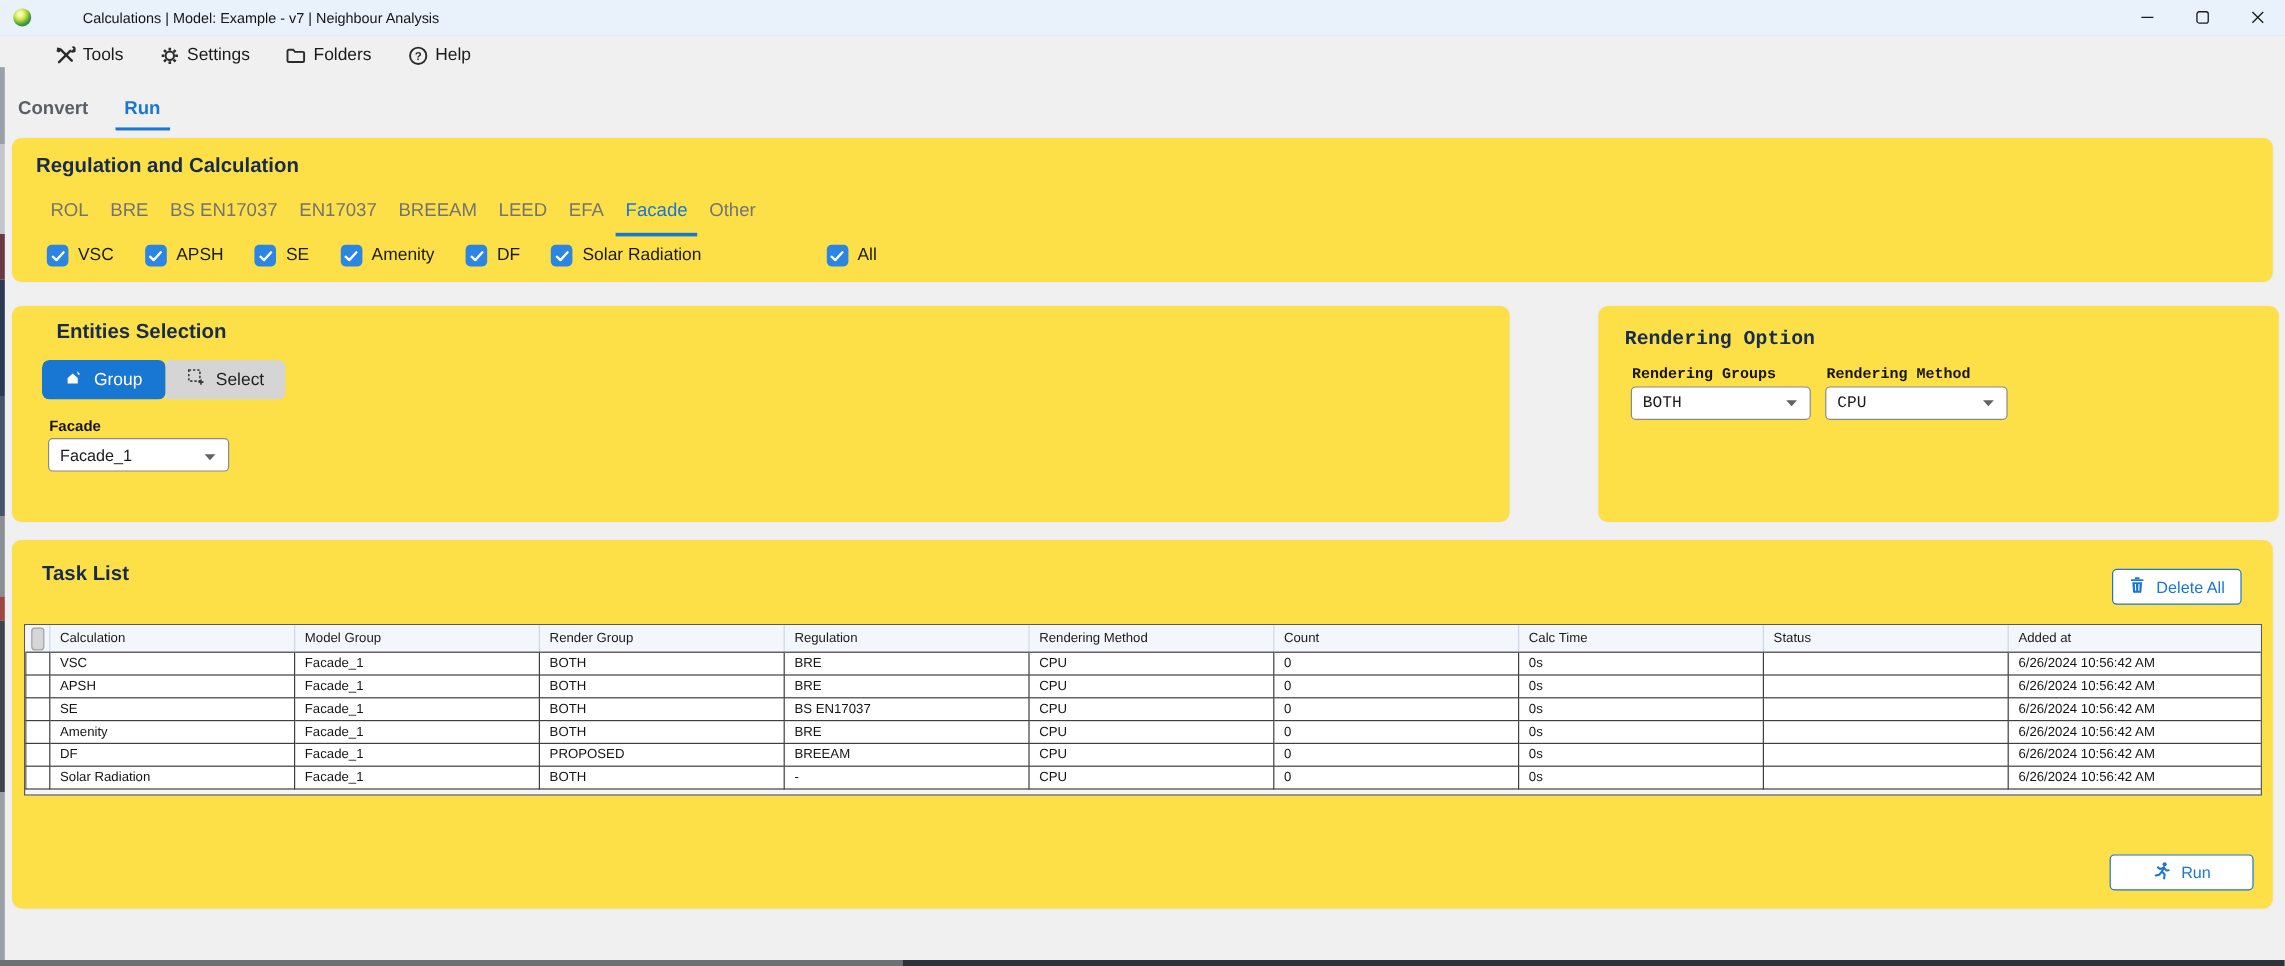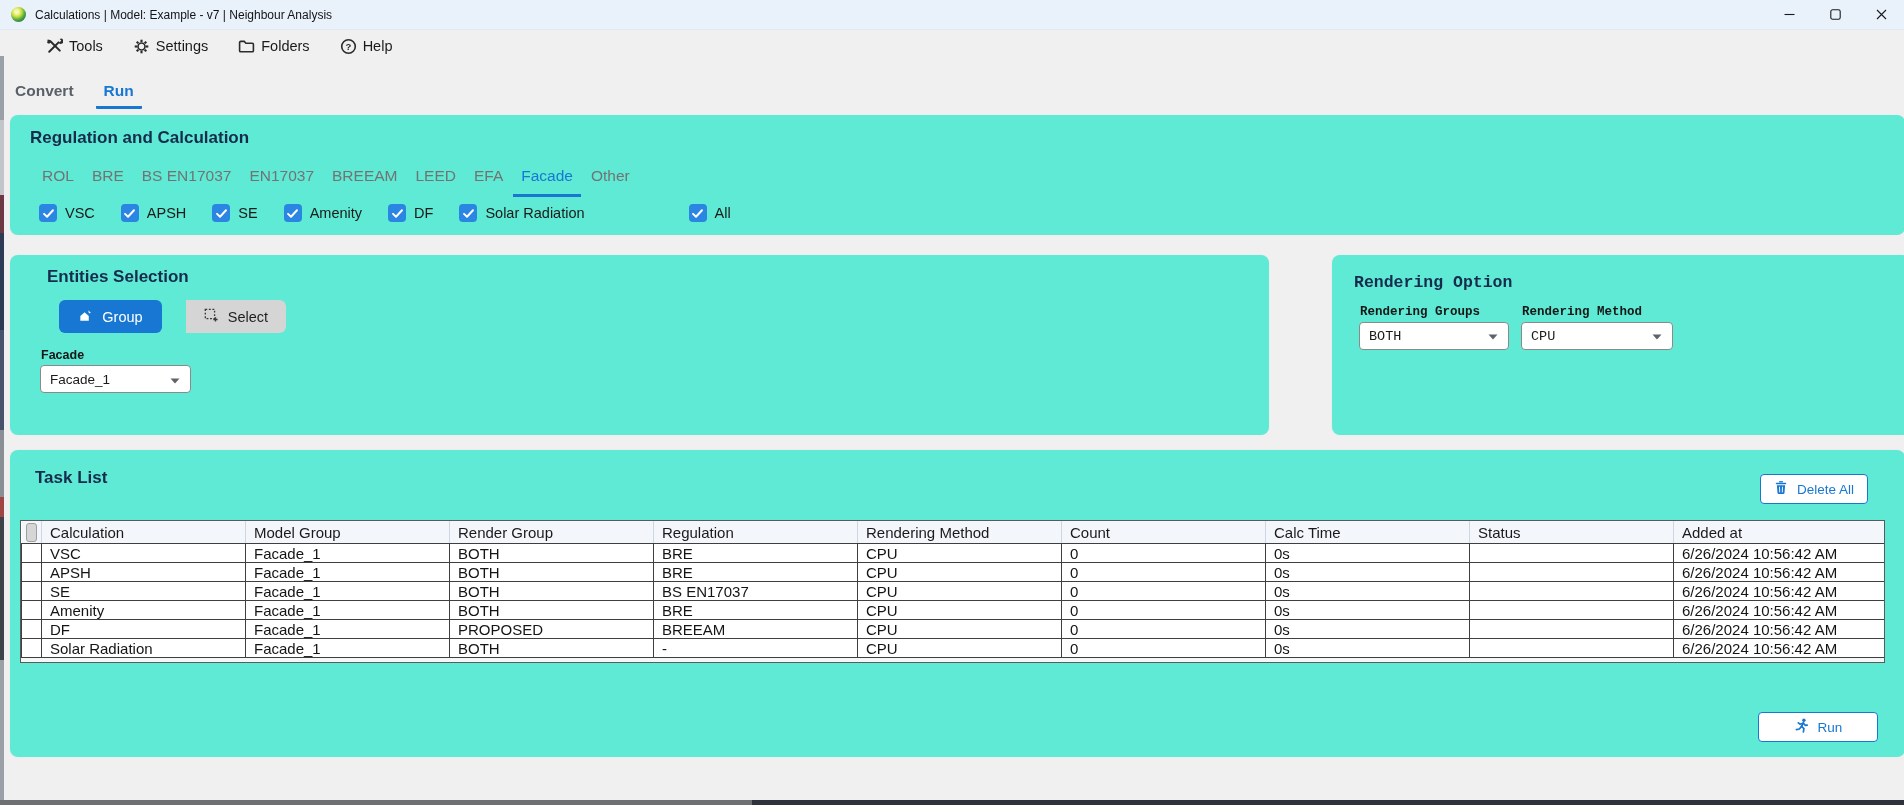--- a/index.html
+++ b/index.html
@@ -4,68 +4,68 @@
 <style>
   html,body{margin:0;padding:0;}
   body{
     width:1904px;height:805px;position:relative;overflow:hidden;
     background:#f0f0f0;
     font-family:"Liberation Sans", sans-serif;
     color:#1f1f1f;
   }
   
   .titlebar{position:absolute;left:0;top:0;width:1904px;height:30px;background:#e9f1fb;
-    display:flex;align-items:center;border-bottom:1px solid #e2e9f2;box-sizing:border-box;}
+    display:flex;align-items:center;border-bottom:1px solid #e2e9f2;box-sizing:border-box;gap:34px;}
   .app-icon{width:15px;height:15px;border-radius:50%;margin-left:11px;
     background:radial-gradient(circle at 38% 32%, #f4f8b0 0 14%, #cde23e 34%, #43a044 62%, #14602f 100%);}
   .win-title{margin-left:9px;font-size:12px;color:#141414;}
   .win-controls{margin-left:auto;display:flex;height:100%;}
   .winbtn{width:46px;height:100%;display:flex;align-items:center;justify-content:center;}
   
   .menubar{position:absolute;left:0;top:30px;width:1548px;height:32px;display:flex;align-items:center;
     padding-left:46px;gap:30px;box-sizing:border-box;}
   .menu-item{display:flex;align-items:center;gap:6px;font-size:14.5px;color:#1a1a1a;}
   .menu-item svg{display:block;}
   
   .tabbar{position:absolute;left:0;top:62px;width:1904px;height:53px;display:flex;align-items:flex-start;
     padding-left:7px;gap:14px;box-sizing:border-box;}
   .tab{font-size:15.5px;font-weight:bold;color:#5a6068;padding:20px 8px 6px 8px;}
   .tab.active{color:#1877d2;border-bottom:3px solid #1877d2;border-radius:0 0 1px 1px;}
   
-  .card{position:absolute;background:#5eead4;border-radius:8px;box-shadow:0 0 2px rgba(0,0,0,0.05);padding-left:11px;}
+  .card{position:absolute;background:#fde047;border-radius:8px;box-shadow:0 0 2px rgba(0,0,0,0.05);}
   .card-reg{left:10px;top:115px;width:1884px;height:120px;}
   .card-ent{left:10px;top:255px;width:1248px;height:180px;}
   .card-rend{left:1332px;top:255px;width:567px;height:180px;font-family:Liberation Mono, monospace;}
   .card-task{left:10px;top:450px;width:1884px;height:307px;}
   .card-title{position:absolute;font-size:17px;font-weight:bold;color:#172b4d;white-space:nowrap;}
   
   .rtabs{position:absolute;left:24px;top:52px;display:flex;gap:2px;}
   .rtab{font-size:15.5px;color:#737373;padding:0 8px 9px 8px;white-space:nowrap;}
   .rtab.active{color:#1877d2;border-bottom:3px solid #1877d2;}
   
   .cbrow{position:absolute;left:29px;top:89px;display:flex;gap:26px;align-items:center;}
   .cbitem{display:flex;align-items:center;gap:8px;}
   .cb{width:18px;height:18px;background:#2b85e2;border-radius:4px;display:flex;align-items:center;justify-content:center;}
   .cbl{font-size:14.5px;color:#1a1a1a;white-space:nowrap;}
   
   .toggle-row{position:absolute;left:25px;top:45px;display:flex;height:33px;border-radius:6px;overflow:hidden;}
-  .tgl{display:flex;align-items:center;justify-content:center;gap:9px;font-size:14.5px;width:103px;margin-left:24px;}
+  .tgl{display:flex;align-items:center;justify-content:center;gap:9px;font-size:14.5px;width:103px;}
   .tgl.on{background:#1877d2;color:#ffffff;border-radius:6px;}
   .tgl.off{background:#d5d5d5;color:#1f1f1f;width:100px;border-radius:0 6px 6px 0;}
   .fld-label{position:absolute;font-size:12.5px;font-weight:bold;color:#161616;white-space:nowrap;}
   .dropdown{position:absolute;height:28px;background:#fff;border:1px solid #8a8a8a;border-radius:4px;
     display:flex;align-items:center;box-sizing:border-box;padding-left:9px;font-size:13.5px;color:#1a1a1a;}
   .dropdown .chev{margin-left:auto;margin-right:10px;}
   
   
   .btn-outline{position:absolute;display:flex;align-items:center;justify-content:center;gap:9px;
     background:#ffffff;border:1px solid #1877d2;border-radius:4px;color:#1877d2;font-size:13.5px;box-sizing:border-box;}
   .table-wrap{position:absolute;left:10px;top:70px;width:1865px;height:143px;background:#f6f6f6;
     border:1px solid #5a5a5a;box-sizing:border-box;overflow:hidden;}
-  table.grid{border-collapse:collapse;table-layout:fixed;width:1863px;font-size:15px;background:#fff;}
+  table.grid{border-collapse:collapse;table-layout:fixed;width:1863px;font-size:11px;background:#fff;}
   table.grid th{height:22px;background:#f3f6fb;font-weight:normal;text-align:left;padding:0 0 0 8px;
     border-right:1px solid #ccd6e4;border-bottom:1px solid #3f3f3f;color:#1a1a1a;overflow:hidden;white-space:nowrap;}
   table.grid th.sel{padding:0;}
   .pill{width:9px;height:17px;background:#d6d6d6;border:1px solid #9f9f9f;border-radius:3px;margin:0 auto;}
   table.grid td{height:18px;border:1px solid #3f3f3f;padding:0 0 0 8px;overflow:hidden;white-space:nowrap;color:#141414;}
   table.grid td.sel{padding:0;background:#ffffff;}
   
   .edge-strip{position:absolute;left:0;width:4px;}
   .taskbar-strip{position:absolute;bottom:0;height:5px;}
 </style>

